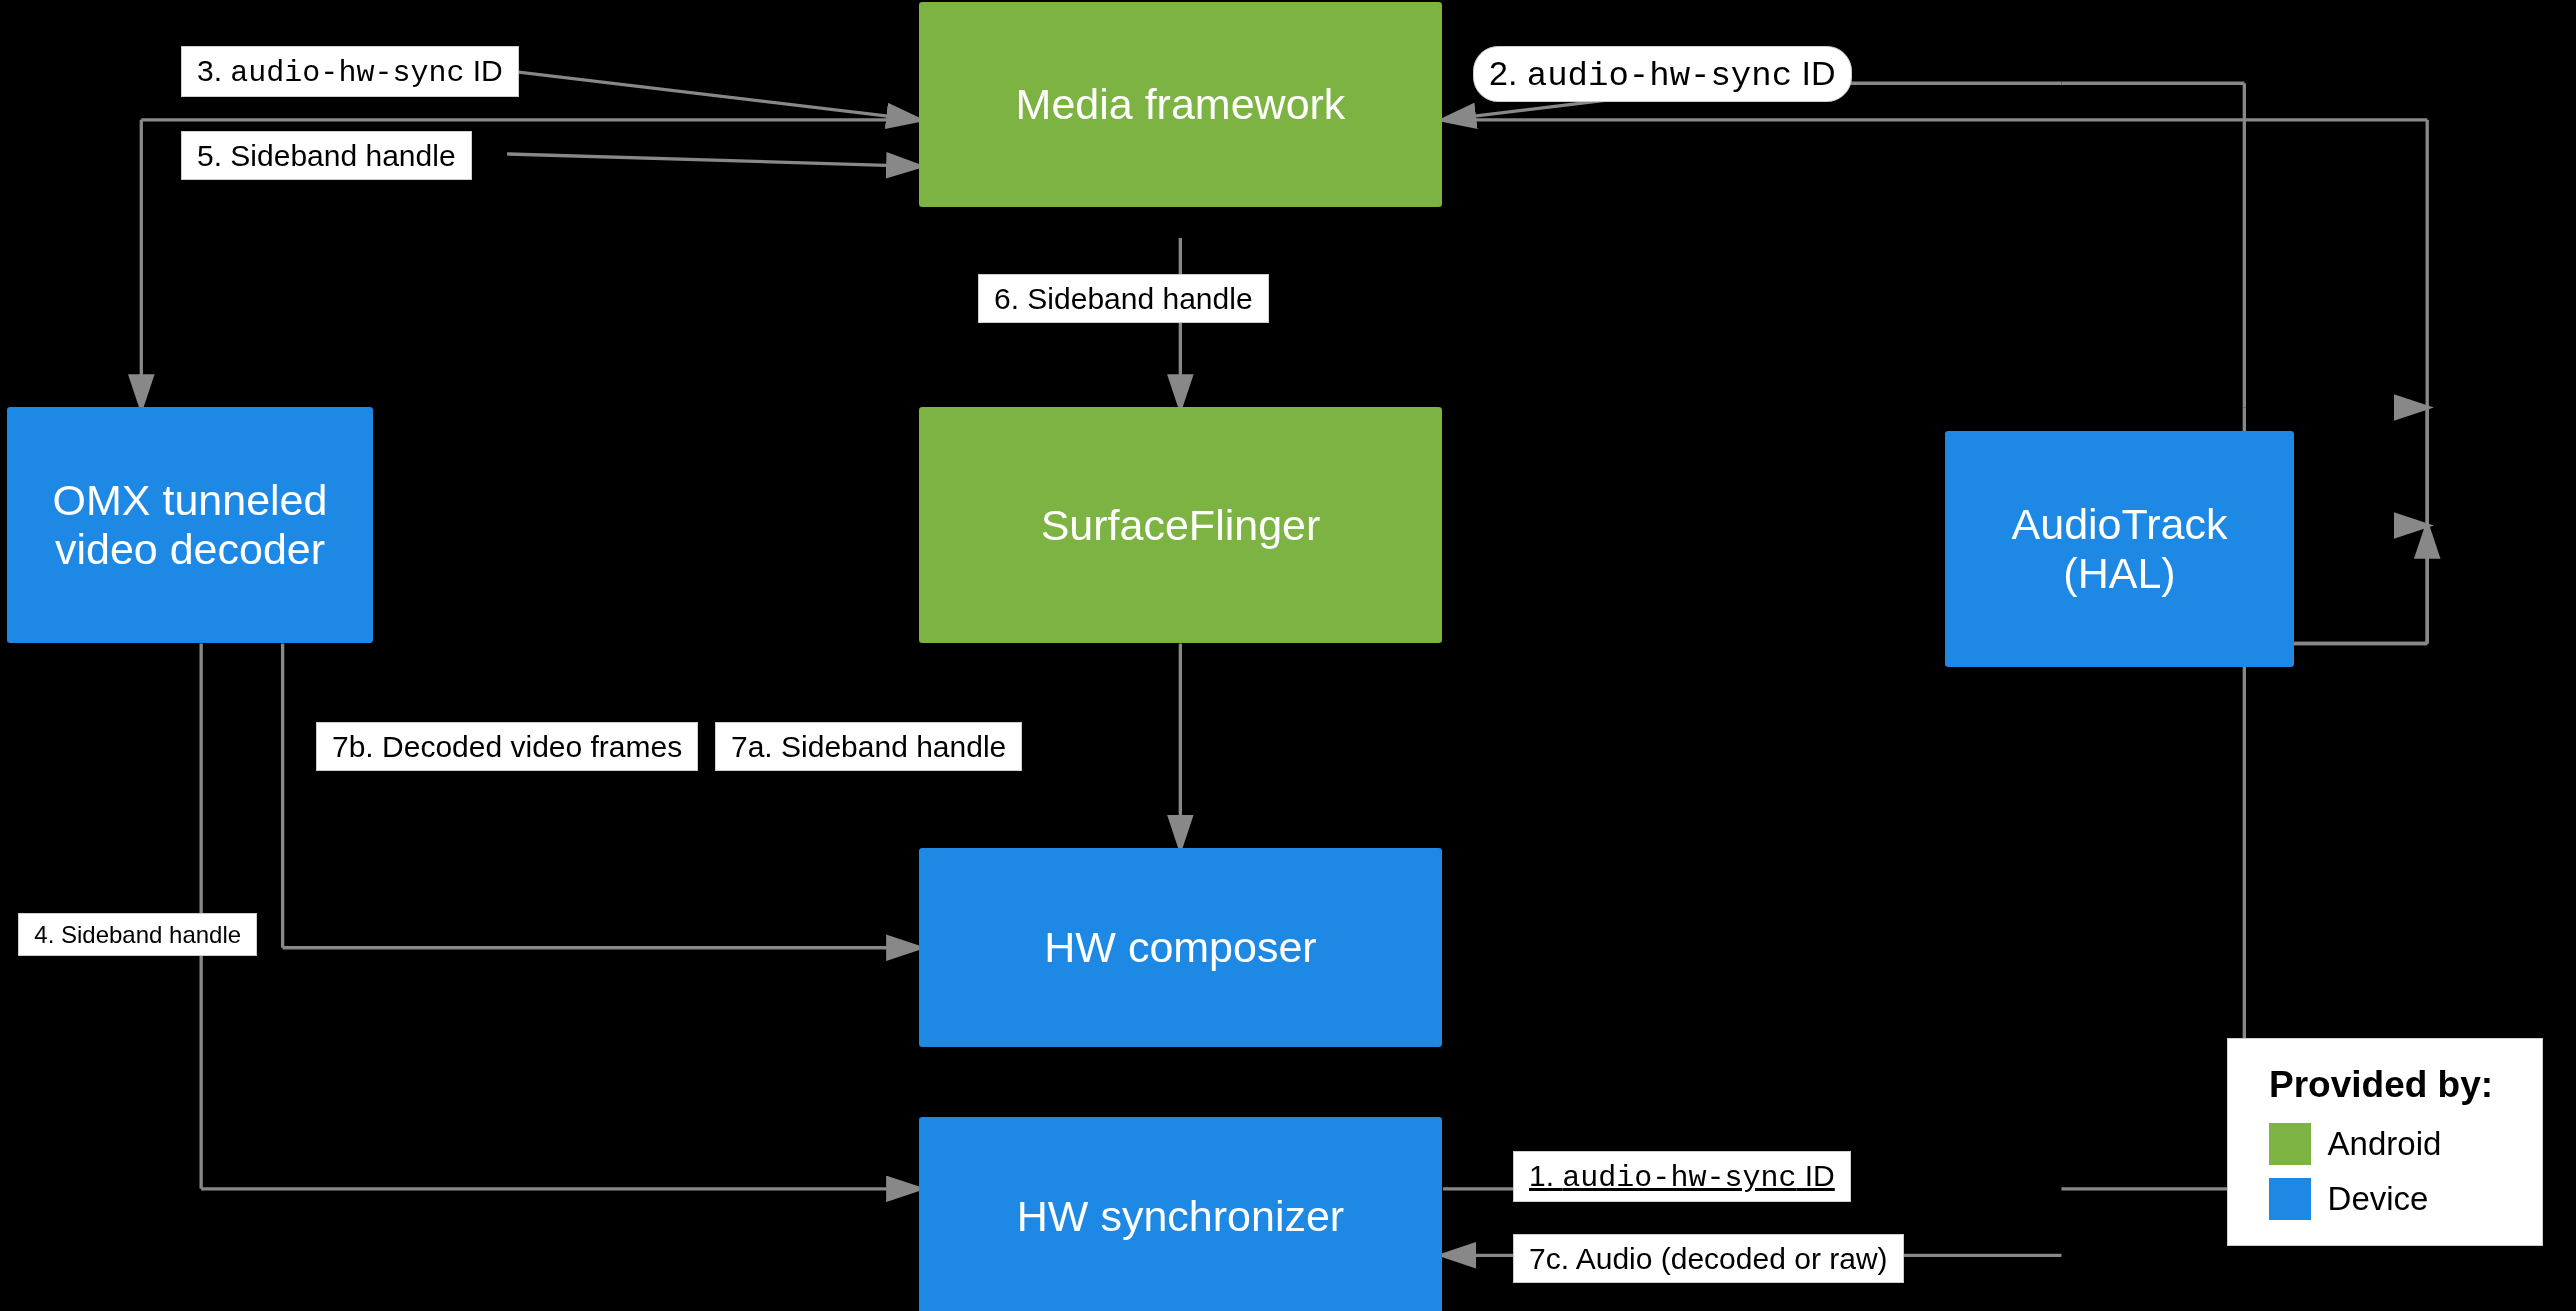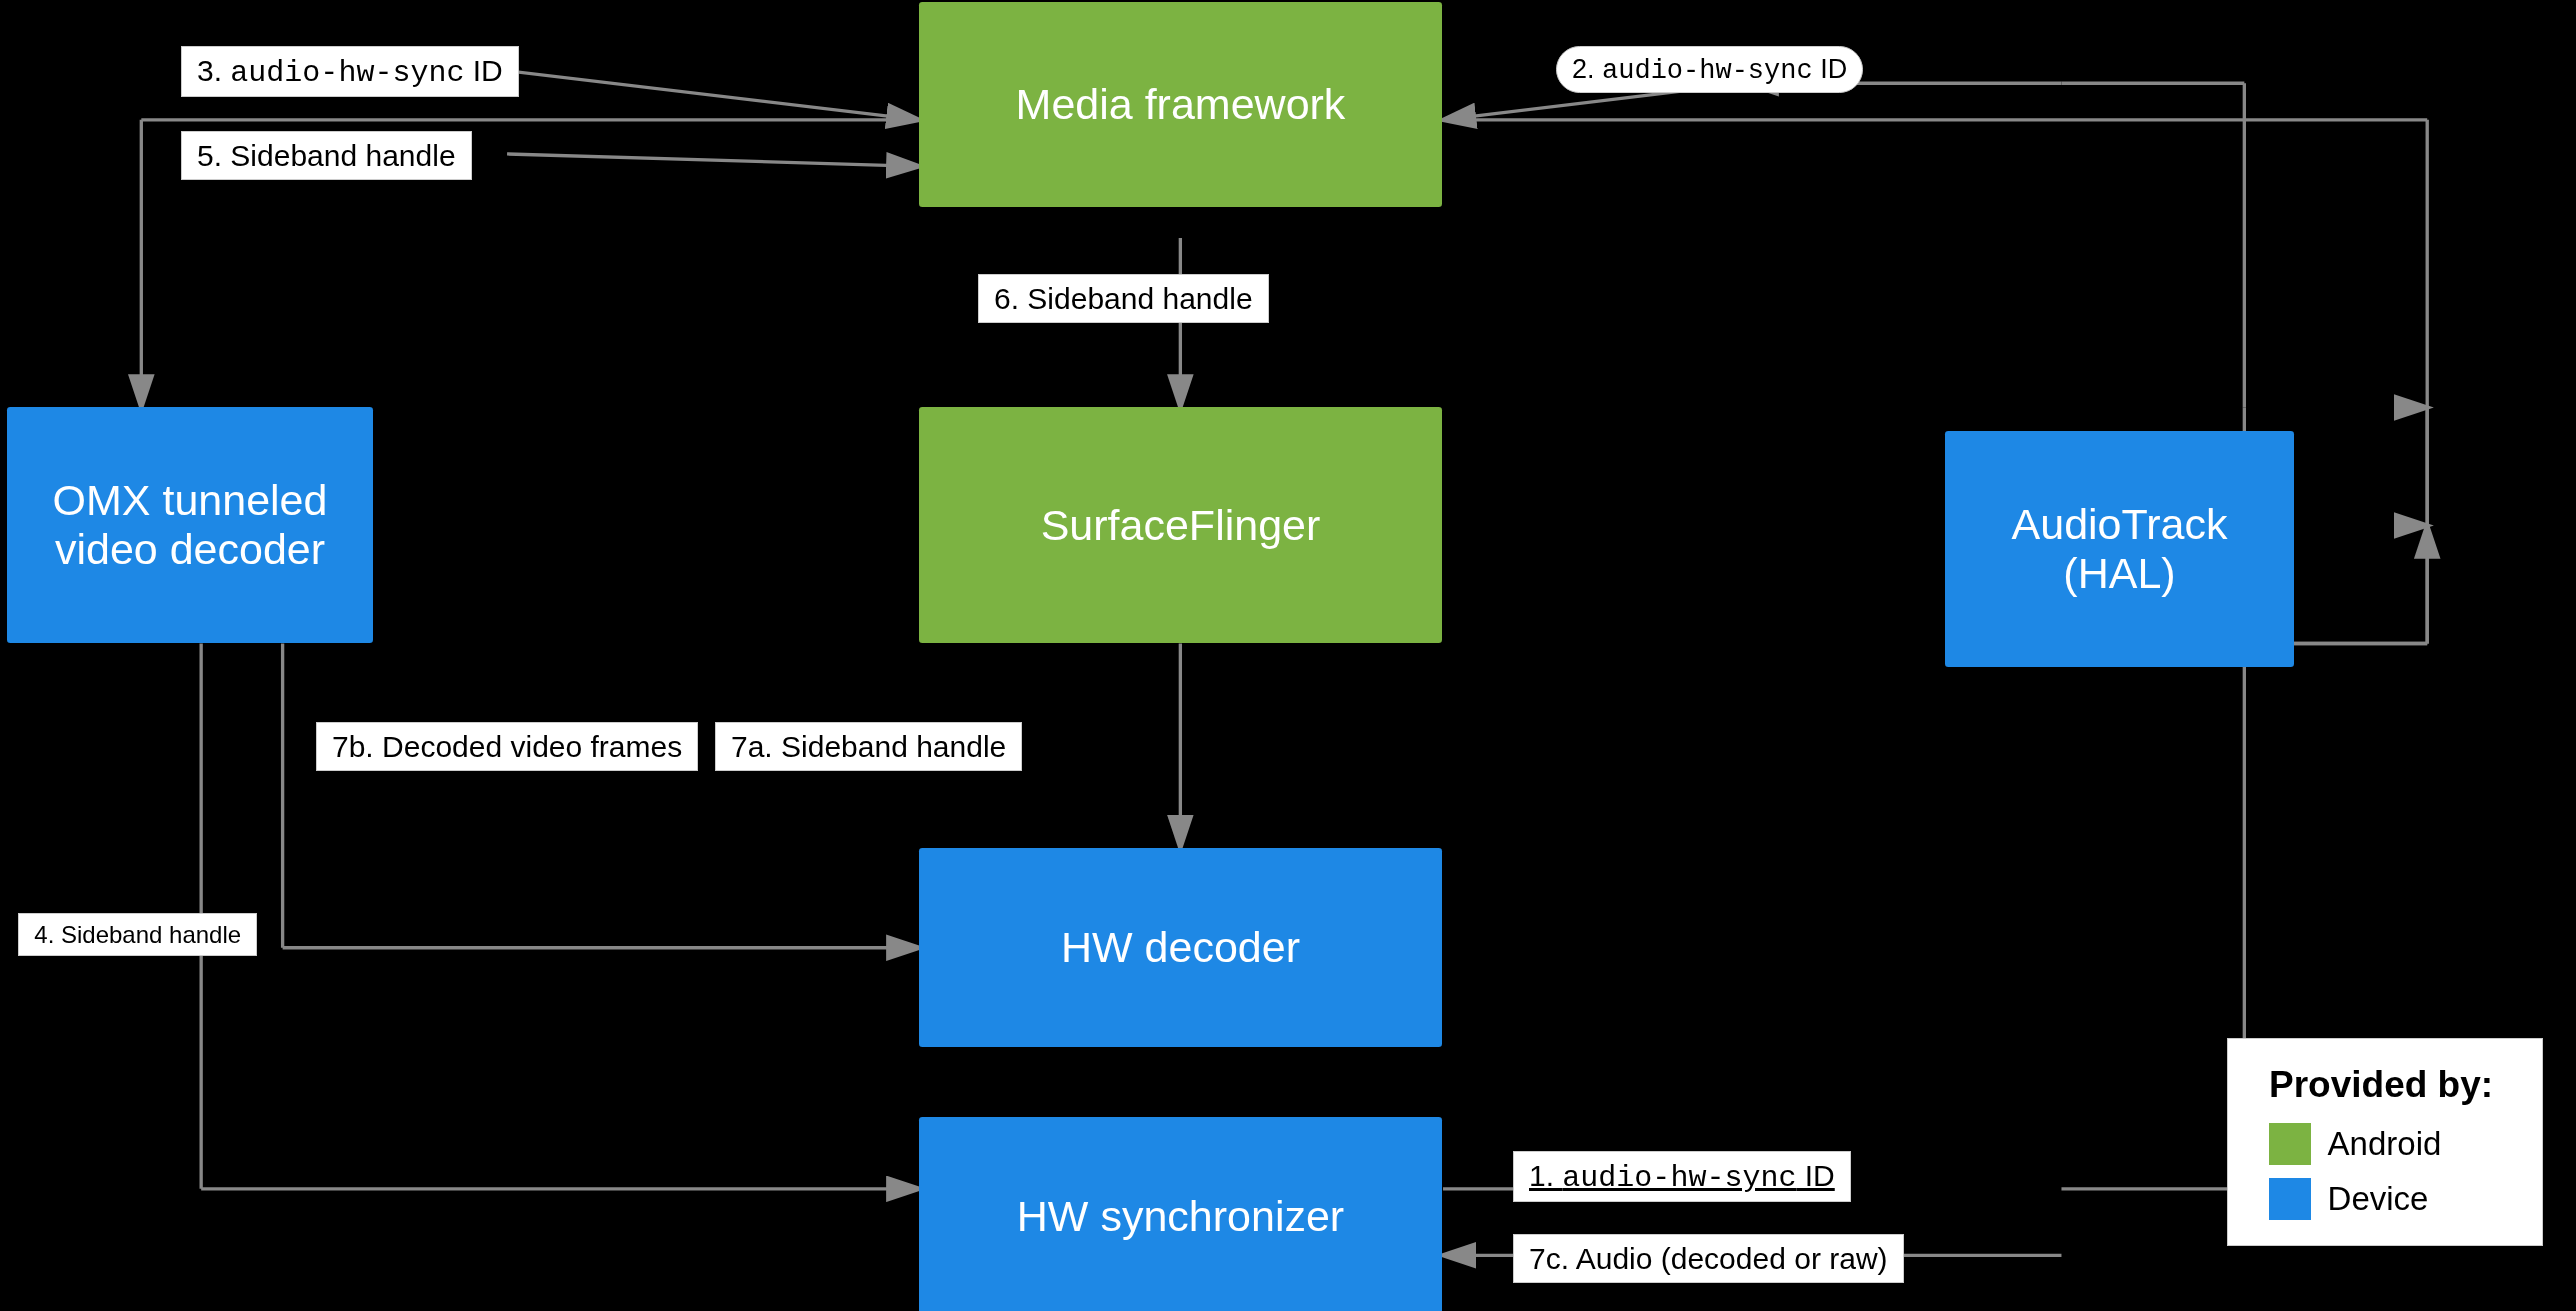--- a/index.html
+++ b/index.html
@@ -159,36 +159,36 @@
 
   <div class="box box-blue" style="left:7px; top:407px; width:366px; height:236px;">
     <span>OMX tunneled<br>video decoder</span>
   </div>
 
   <div class="box box-blue" style="left:1945px; top:407px; width:349px; height:236px;margin-top:24px;">
     <span>AudioTrack<br>(HAL)</span>
   </div>
 
   <div class="box box-blue" style="left:919px; top:848px; width:523px; height:199px;">
-    <span>HW decoder</span>
+    <span>HW composer</span>
   </div>
 
   <div class="box box-blue" style="left:919px; top:1089px; width:523px; height:199px;margin-top:28px;">
     <span>HW synchronizer</span>
   </div>
 
   <div class="label" style="left:181px; top:46px; font-size:30px;">
     3. <span style="font-family:'Courier New',monospace;">audio-hw-sync</span> ID
   </div>
 
   <div class="label" style="left:181px; top:131px; font-size:30px;">
     <span>5. Sideband handle</span>
   </div>
 
-  <div class="label" style="left:1556px; top:46px; font-size:27px;border-radius:25px;">
+  <div class="label" style="left:1473px; top:46px; font-size:34px;border-radius:25px;">
     2. <span style="font-family:'Courier New',monospace;">audio-hw-sync</span> ID
   </div>
 
   <div class="label" style="left:978px; top:274px; font-size:30px;">
     <span>6. Sideband handle</span>
   </div>
 
   <div class="label" style="left:316px; top:722px; font-size:30px;text-align:center;">
     <span>7b. Decoded video frames</span>
   </div>

